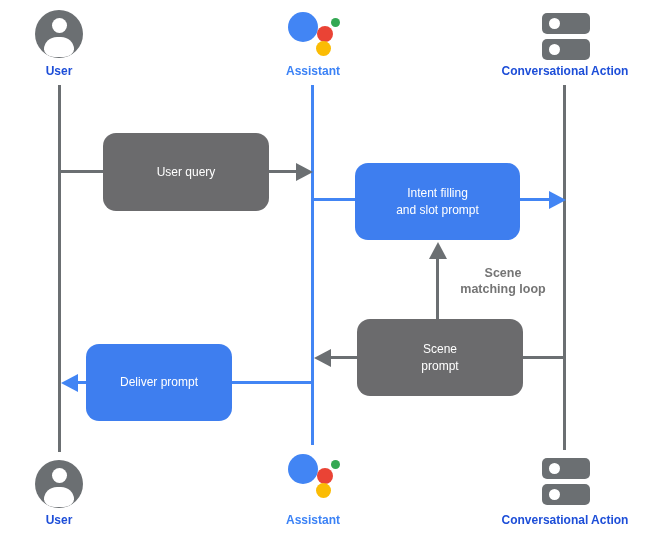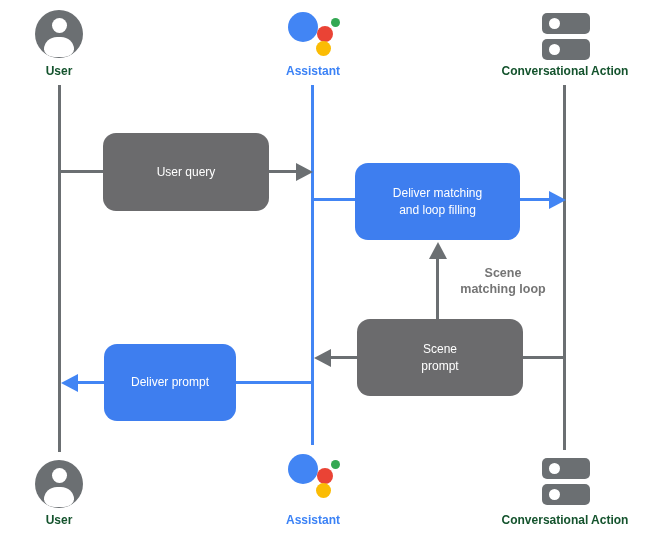--- a/index.html
+++ b/index.html
@@ -30,21 +30,21 @@
   .box.blue { background:#3E7EEF; }
   .box span { display:block; }
   
   .note {
     position:absolute; font-size:12.5px; font-weight:700; color:#757575;
     text-align:center; line-height:1.25; z-index:2;
   }
   .note span { display:block; }
   
   .actor-label { position:absolute; font-size:12px; font-weight:700; text-align:center; z-index:2; }
-  .actor-label.dark  { color:#14532d; }
+  .actor-label.dark  { color:#1d4ed8; }
   .actor-label.light { color:#3b82f6; }
   
   .avatar { position:absolute; width:48px; height:48px; border-radius:50%; background:#6B6F72; overflow:hidden; z-index:2; }
   .avatar .head  { position:absolute; left:16.5px; top:8px; width:15px; height:15px; border-radius:50%; background:#fff; }
   .avatar .torso { position:absolute; left:9px; top:27px; width:30px; height:20px;
                    border-radius:15px 15px 12px 12px / 14px 14px 9px 9px; background:#fff; }
   
   .gassist { position:absolute; width:58px; height:48px; z-index:2; }
   .gdot { position:absolute; border-radius:50%; }
   .g-blue   { left:3px;  top:2px;  width:30px; height:30px; background:#4285F4; }
@@ -79,30 +79,30 @@
   <div class="arr left blue" style="left:61px; top:374px;"></div>
 
   <div class="vline gray-fill" style="left:436px; top:256px; height:63px;"></div>
   <div class="arr up gray" style="left:429px; top:242px;"></div>
 
   <div class="box gray" style="left:103px; top:133px; width:166px; height:78px;">
     <span>User query</span>
   </div>
 
   <div class="box blue" style="left:355px; top:163px; width:165px; height:77px;">
-    <span>Deliver matching</span>
-    <span>and loop filling</span>
+    <span>Intent filling</span>
+    <span>and slot prompt</span>
   </div>
 
   <div class="box gray" style="left:357px; top:319px; width:166px; height:77px;">
     <span>Scene</span>
     <span>prompt</span>
   </div>
 
-  <div class="box blue" style="left:104px; top:344px; width:132px; height:77px;text-align:right;">
+  <div class="box blue" style="left:86px; top:344px; width:146px; height:77px;text-align:right;">
     <span>Deliver prompt</span>
   </div>
 
   <div class="note" style="left:442px; top:266px; width:122px;">
     <span>Scene</span>
     <span>matching loop</span>
   </div>
 
   <div class="avatar" style="left:35px; top:10px;">
     <div class="head"></div>

